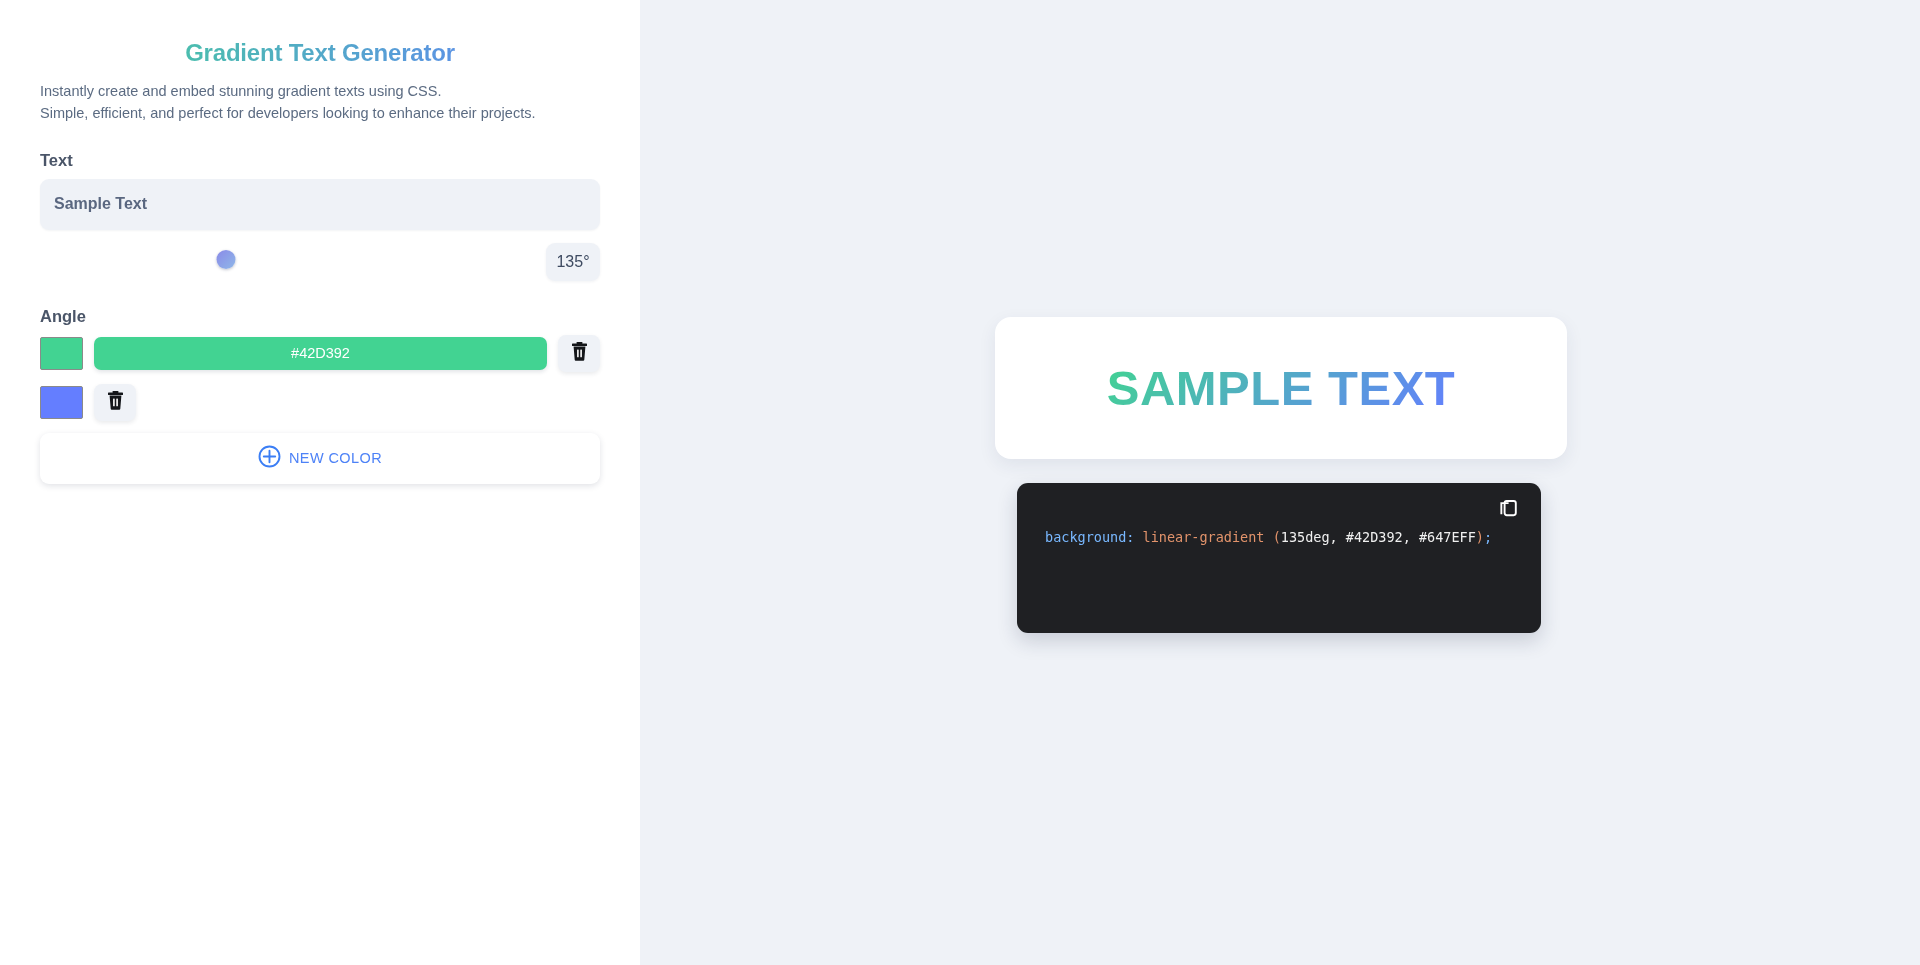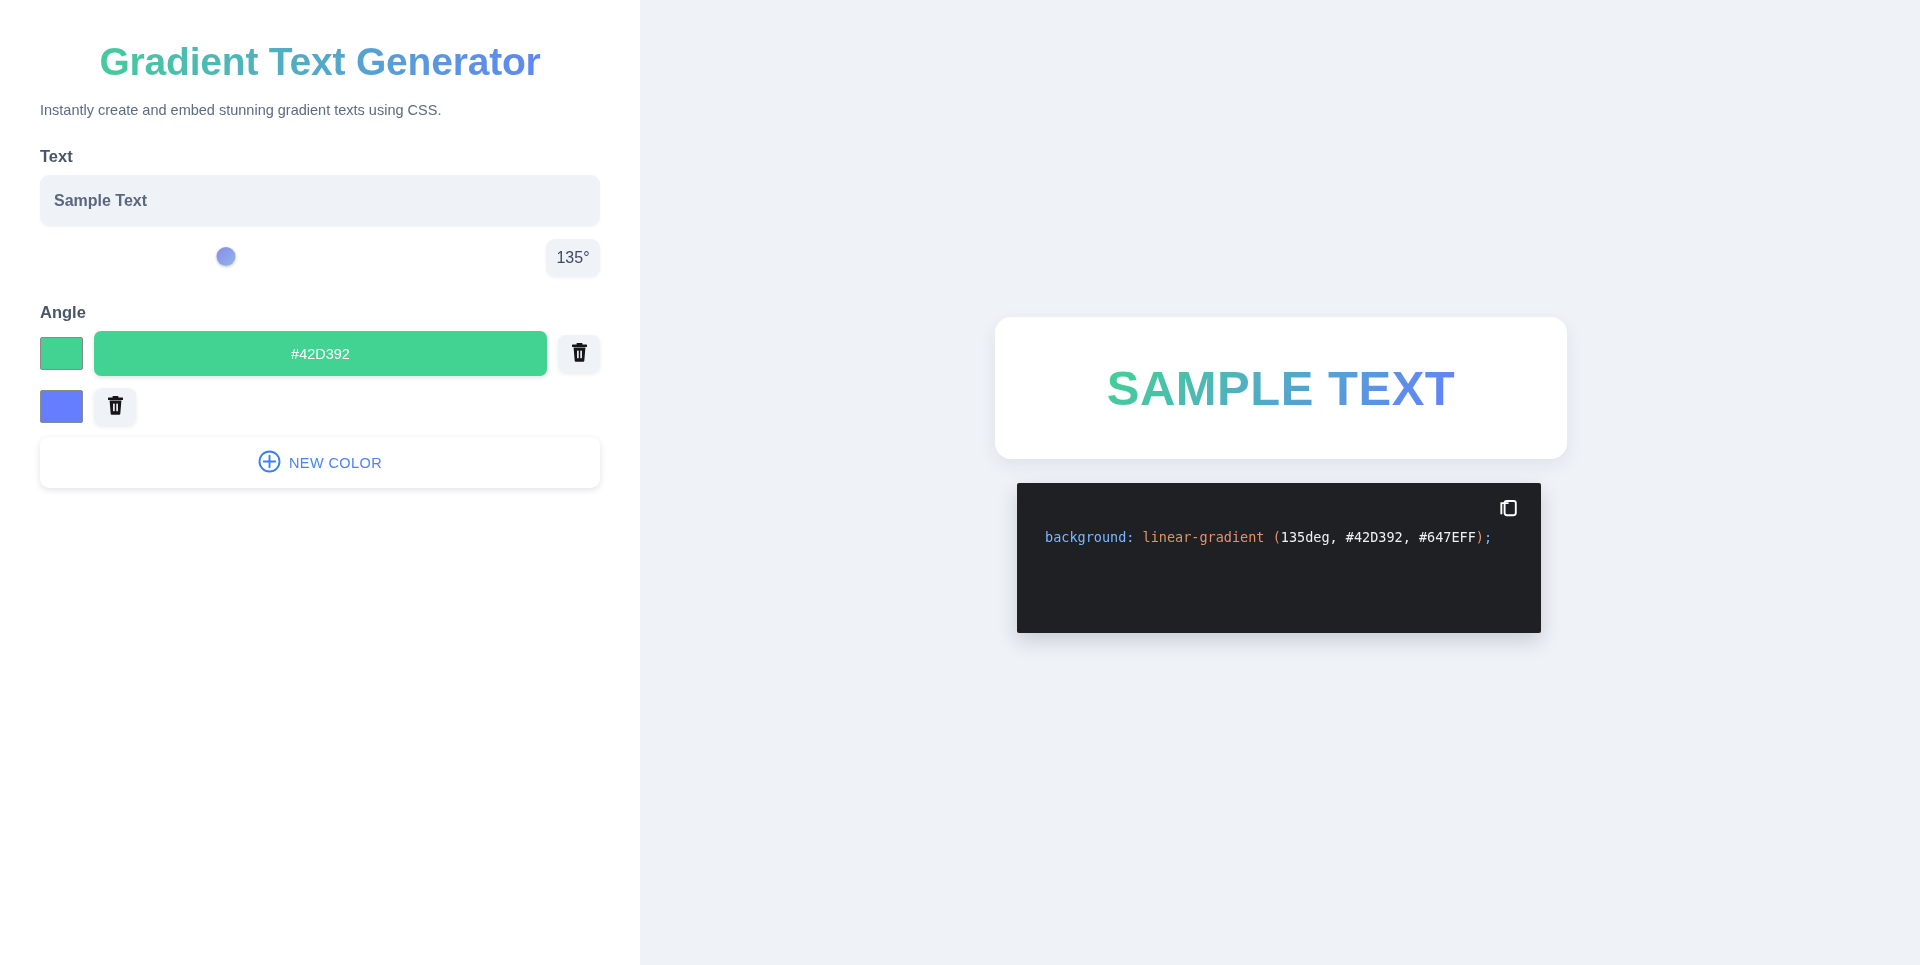--- a/index.html
+++ b/index.html
@@ -20,21 +20,21 @@
   .left-panel {
     width: 640px;
     height: 965px;
     background: #ffffff;
     flex: 0 0 640px;
     padding: 22px 40px 0 40px;
     position: relative;
   }
 
   .app-title {
-    font-size: 39px;
+    font-size: 24px;
     font-weight: bold;
     text-align: center;
     letter-spacing: -0.2px;
     background: linear-gradient(90deg, #42D392 0%, #647EFF 100%);
     -webkit-background-clip: text;
     background-clip: text;
     -webkit-text-fill-color: transparent;
     color: transparent;
     margin-top: 16px;
     line-height: 1.25;
@@ -134,21 +134,21 @@
   .swatch {
     width: 43px;
     height: 33px;
     border: 1px solid #8a8a8a;
     border-radius: 2px;
     flex: 0 0 43px;
     cursor: pointer;
   }
   .hex-btn {
     flex: 1 1 auto;
-    height: 45px;
+    height: 33px;
     border: none;
     border-radius: 7px;
     color: #ffffff;
     font-size: 14.5px;
     font-family: "Liberation Sans", sans-serif;
     display: flex;
     align-items: center;
     justify-content: center;
     cursor: pointer;
     box-shadow: 0 2px 4px rgba(20,30,60,0.12);
@@ -218,21 +218,21 @@
     white-space: nowrap;
   }
 
   .code-card {
     position: absolute;
     left: 377px;
     top: 483px;
     width: 524px;
     height: 150px;
     background: #1f2023;
-    border-radius: 2px;
+    border-radius: 11px;
     box-shadow: 0 8px 20px rgba(30,40,70,0.18);
     padding: 42px 0 0 28px;
   }
   .code-line {
     font-family: "DejaVu Sans Mono", monospace;
     font-size: 13.5px;
     line-height: 24px;
     white-space: pre;
   }
   .tok-prop  { color: #79b8ff; }
@@ -257,20 +257,21 @@
 </style>
 </head>
 <body>
 
 <div class="left-panel">
 
   <h1 class="app-title">Gradient Text Generator</h1>
 
   <p class="app-subtitle">
     <span>Instantly create and embed stunning gradient texts using CSS.</span><br>
+    <span>Simple, efficient, and perfect for developers looking to enhance their projects.</span>
   </p>
 
   <div class="field-label">Text</div>
   <input class="text-input" type="text" value="Sample Text" style="">
 
   <div class="angle-row">
     <div class="slider-wrap">
       <div class="slider-track"></div>
       <div class="slider-thumb" id="angle-thumb" style="left: 37.5%;"></div>
     </div>

